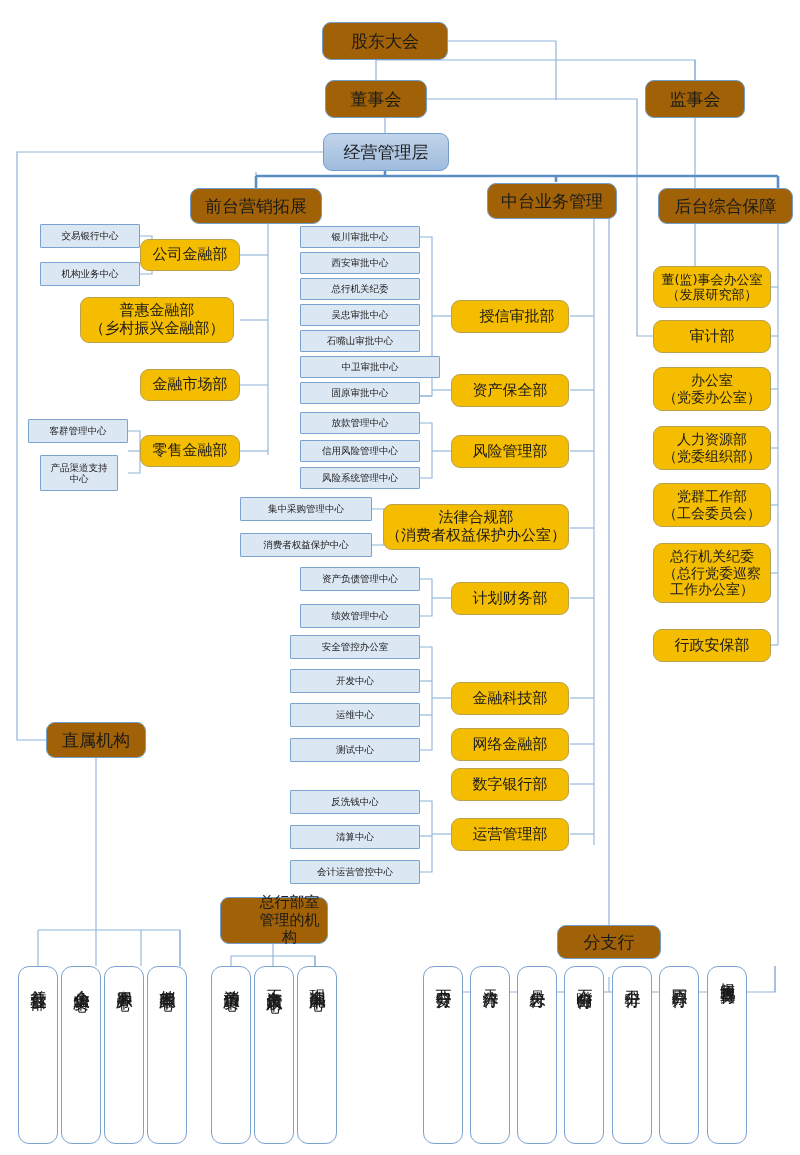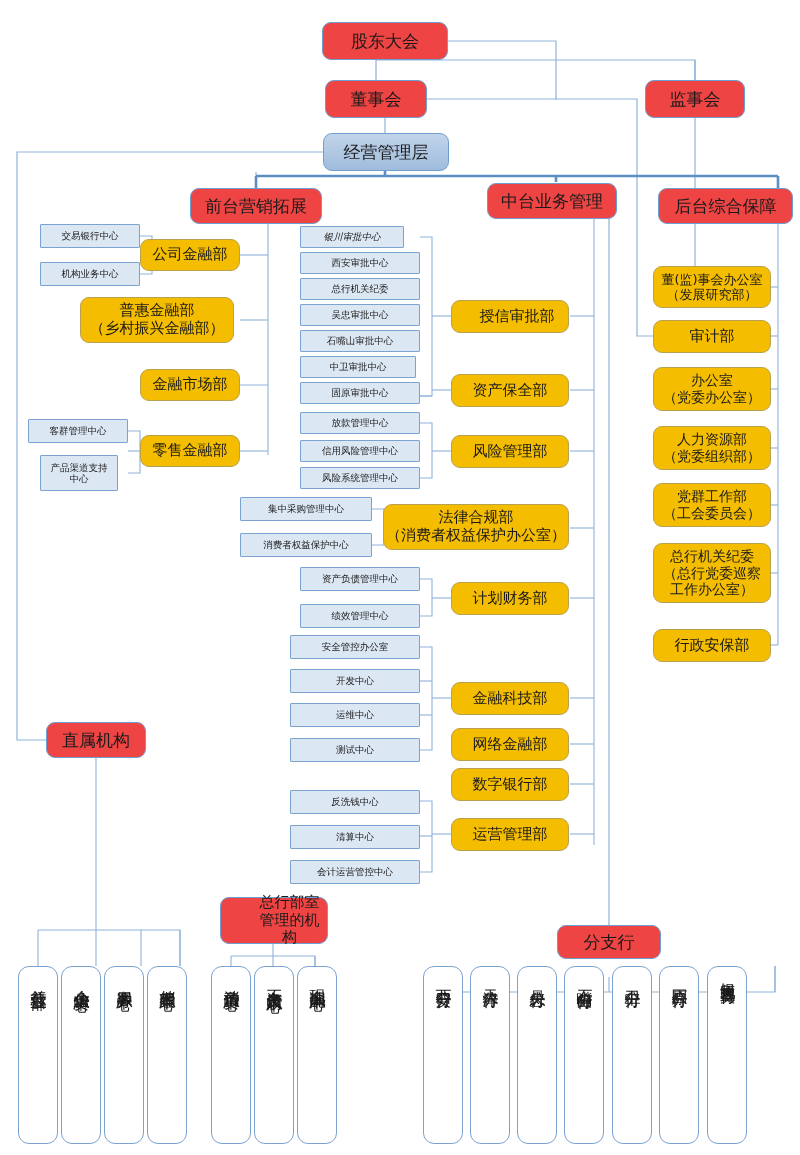--- a/index.html
+++ b/index.html
@@ -30,21 +30,21 @@
     border-radius: 9px;
     line-height: 1.18;
     color: #1a1a1a;
     white-space: pre-line;
     z-index: 3;
     padding: 1px 2px;
   }
 
   
   .t-plain {            
-    background: #ef4444;
+    background: #a16207;
     border: 1.3px solid #6f9fd0;
     font-size: 17px;
   }
   .t-mgmt {             
     background: linear-gradient(180deg,#c2d4ea 0%,#9fbcdd 100%);
     border: 1.3px solid #6f9fd0;
     font-size: 17px;
   }
   .t-gold {             
     background: #f5bd00;
@@ -217,26 +217,26 @@
   <div class="node t-gold" style="left:80px;top:297px;width:154px;height:46px;">普惠金融部
 （乡村振兴金融部）</div>
 
   <div class="node t-gold" style="left:140px;top:369px;width:100px;height:32px;">金融市场部</div>
 
   <div class="node t-lite" style="left:28px;top:419px;width:100px;height:24px;">客群管理中心</div>
   <div class="node t-lite" style="left:40px;top:455px;width:78px;height:36px;">产品渠道支持
 中心</div>
   <div class="node t-gold" style="left:140px;top:435px;width:100px;height:32px;">零售金融部</div>
 
-  <div class="node t-lite" style="left:300px;top:226px;width:104px;height:22px;font-style:italic;">银川审批中心</div>
+  <div class="node t-lite" style="left:300px;top:226px;width:120px;height:22px;">银川审批中心</div>
   <div class="node t-lite" style="left:300px;top:252px;width:120px;height:22px;">西安审批中心</div>
   <div class="node t-lite" style="left:300px;top:278px;width:120px;height:22px;">总行机关纪委</div>
   <div class="node t-lite" style="left:300px;top:304px;width:120px;height:22px;">吴忠审批中心</div>
   <div class="node t-lite" style="left:300px;top:330px;width:120px;height:22px;">石嘴山审批中心</div>
-  <div class="node t-lite" style="left:300px;top:356px;width:116px;height:22px;">中卫审批中心</div>
+  <div class="node t-lite" style="left:300px;top:356px;width:140px;height:22px;">中卫审批中心</div>
   <div class="node t-lite" style="left:300px;top:382px;width:120px;height:22px;">固原审批中心</div>
 
   <div class="node t-gold" style="left:451px;top:300px;width:118px;height:33px;padding-left:16px;">授信审批部</div>
 
   <div class="node t-gold" style="left:451px;top:374px;width:118px;height:33px;">资产保全部</div>
 
   <div class="node t-lite" style="left:300px;top:412px;width:120px;height:22px;">放款管理中心</div>
   <div class="node t-lite" style="left:300px;top:440px;width:120px;height:22px;">信用风险管理中心</div>
   <div class="node t-lite" style="left:300px;top:467px;width:120px;height:22px;">风险系统管理中心</div>
   <div class="node t-gold" style="left:451px;top:435px;width:118px;height:33px;">风险管理部</div>

